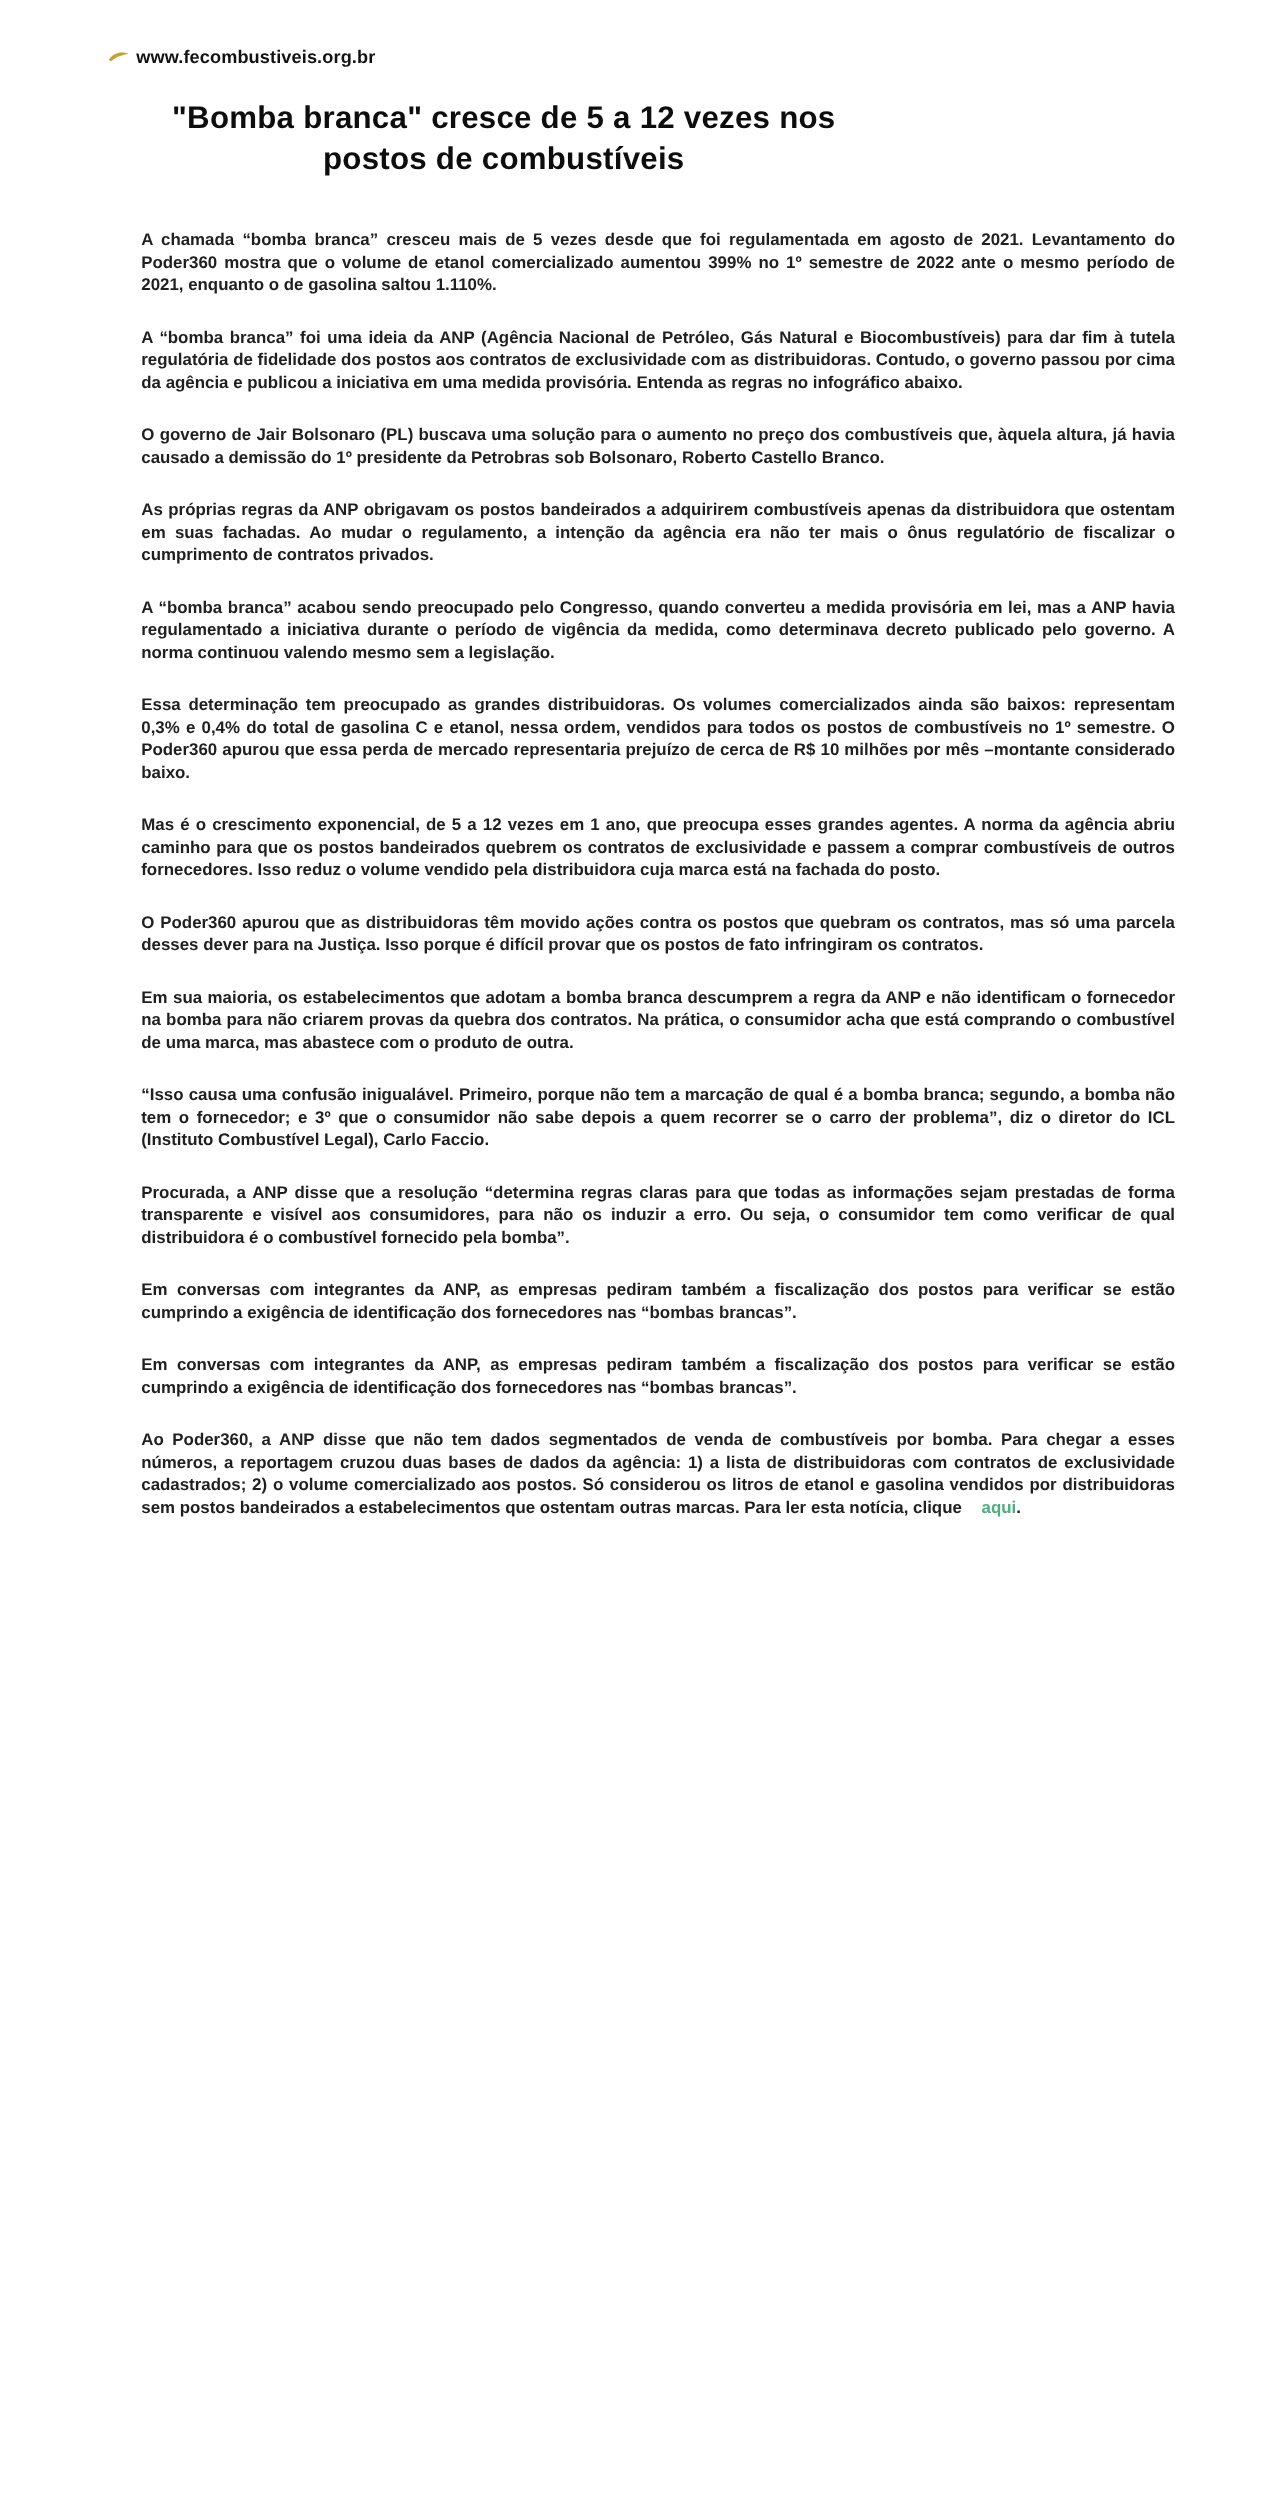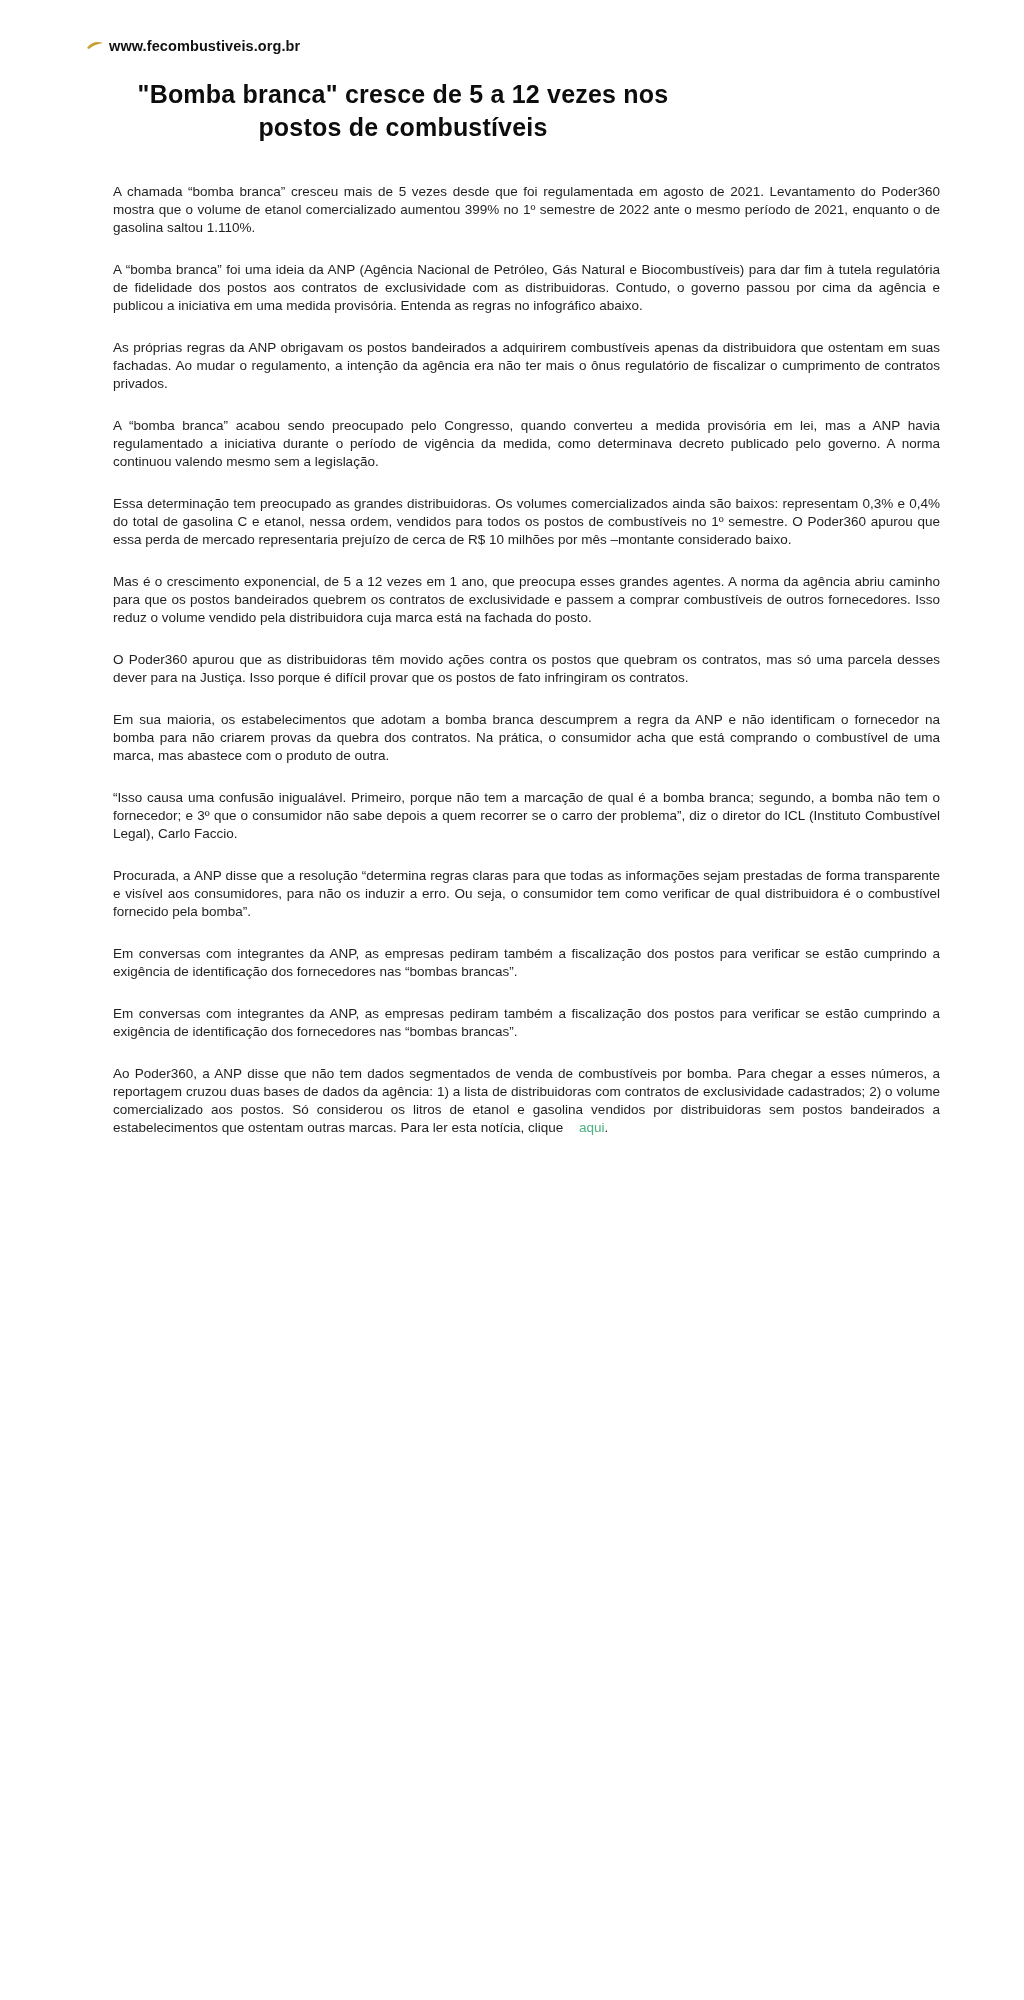--- a/index.html
+++ b/index.html
@@ -54,20 +54,21 @@
     top:183px;
     left:113px;
     width:827px;
   }
   .article p{
     font-size:13.5px;
     line-height:18px;
     text-align:justify;
     margin:0 0 24px 0;
     color:var(--text-color);
+    font-weight:bold;
   }
   .article a{
     color:var(--link-color);
     text-decoration:none;
     cursor:pointer;
     margin-left:12px;
   }
 </style>
 </head>
 <body>
@@ -79,20 +80,21 @@
     </svg>
   </span>
   <span class="site-label">www.fecombustiveis.org.br</span>
 </header>
 
 <h1 class="page-title">"Bomba branca" cresce de 5 a 12 vezes nos postos de combustíveis</h1>
 
 <article class="article">
   <p>A chamada “bomba branca” cresceu mais de 5 vezes desde que foi regulamentada em agosto de 2021. Levantamento do Poder360 mostra que o volume de etanol comercializado aumentou 399% no 1º semestre de 2022 ante o mesmo período de 2021, enquanto o de gasolina saltou 1.110%.</p>
   <p>A “bomba branca” foi uma ideia da ANP (Agência Nacional de Petróleo, Gás Natural e Biocombustíveis) para dar fim à tutela regulatória de fidelidade dos postos aos contratos de exclusividade com as distribuidoras. Contudo, o governo passou por cima da agência e publicou a iniciativa em uma medida provisória. Entenda as regras no infográfico abaixo.</p>
+  <p>O governo de Jair Bolsonaro (PL) buscava uma solução para o aumento no preço dos combustíveis que, àquela altura, já havia causado a demissão do 1º presidente da Petrobras sob Bolsonaro, Roberto Castello Branco.</p>
   <p>As próprias regras da ANP obrigavam os postos bandeirados a adquirirem combustíveis apenas da distribuidora que ostentam em suas fachadas. Ao mudar o regulamento, a intenção da agência era não ter mais o ônus regulatório de fiscalizar o cumprimento de contratos privados.</p>
   <p>A “bomba branca” acabou sendo preocupado pelo Congresso, quando converteu a medida provisória em lei, mas a ANP havia regulamentado a iniciativa durante o período de vigência da medida, como determinava decreto publicado pelo governo. A norma continuou valendo mesmo sem a legislação.</p>
   <p>Essa determinação tem preocupado as grandes distribuidoras. Os volumes comercializados ainda são baixos: representam 0,3% e 0,4% do total de gasolina C e etanol, nessa ordem, vendidos para todos os postos de combustíveis no 1º semestre. O Poder360 apurou que essa perda de mercado representaria prejuízo de cerca de R$ 10 milhões por mês –montante considerado baixo.</p>
   <p>Mas é o crescimento exponencial, de 5 a 12 vezes em 1 ano, que preocupa esses grandes agentes. A norma da agência abriu caminho para que os postos bandeirados quebrem os contratos de exclusividade e passem a comprar combustíveis de outros fornecedores. Isso reduz o volume vendido pela distribuidora cuja marca está na fachada do posto.</p>
   <p>O Poder360 apurou que as distribuidoras têm movido ações contra os postos que quebram os contratos, mas só uma parcela desses dever para na Justiça. Isso porque é difícil provar que os postos de fato infringiram os contratos.</p>
   <p>Em sua maioria, os estabelecimentos que adotam a bomba branca descumprem a regra da ANP e não identificam o fornecedor na bomba para não criarem provas da quebra dos contratos. Na prática, o consumidor acha que está comprando o combustível de uma marca, mas abastece com o produto de outra.</p>
   <p>“Isso causa uma confusão inigualável. Primeiro, porque não tem a marcação de qual é a bomba branca; segundo, a bomba não tem o fornecedor; e 3º que o consumidor não sabe depois a quem recorrer se o carro der problema”, diz o diretor do ICL (Instituto Combustível Legal), Carlo Faccio.</p>
   <p>Procurada, a ANP disse que a resolução “determina regras claras para que todas as informações sejam prestadas de forma transparente e visível aos consumidores, para não os induzir a erro. Ou seja, o consumidor tem como verificar de qual distribuidora é o combustível fornecido pela bomba”.</p>
   <p>Em conversas com integrantes da ANP, as empresas pediram também a fiscalização dos postos para verificar se estão cumprindo a exigência de identificação dos fornecedores nas “bombas brancas”.</p>
   <p>Em conversas com integrantes da ANP, as empresas pediram também a fiscalização dos postos para verificar se estão cumprindo a exigência de identificação dos fornecedores nas “bombas brancas”.</p>

